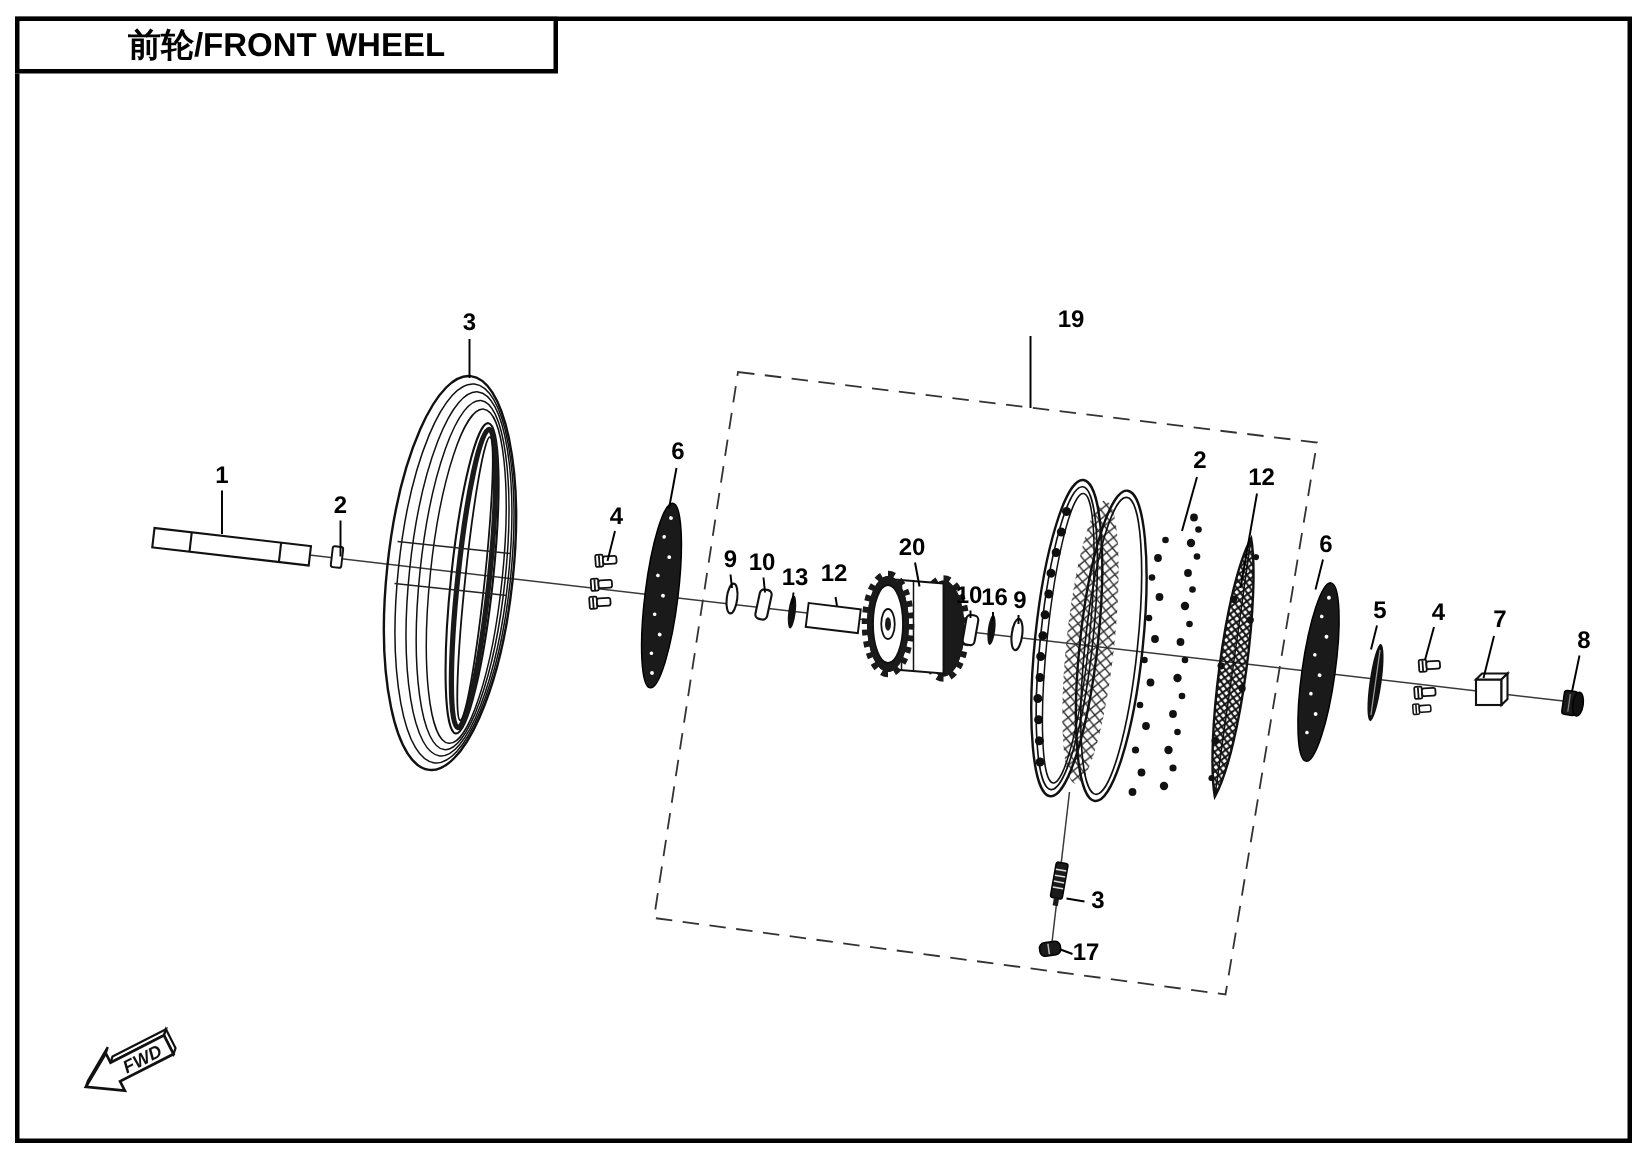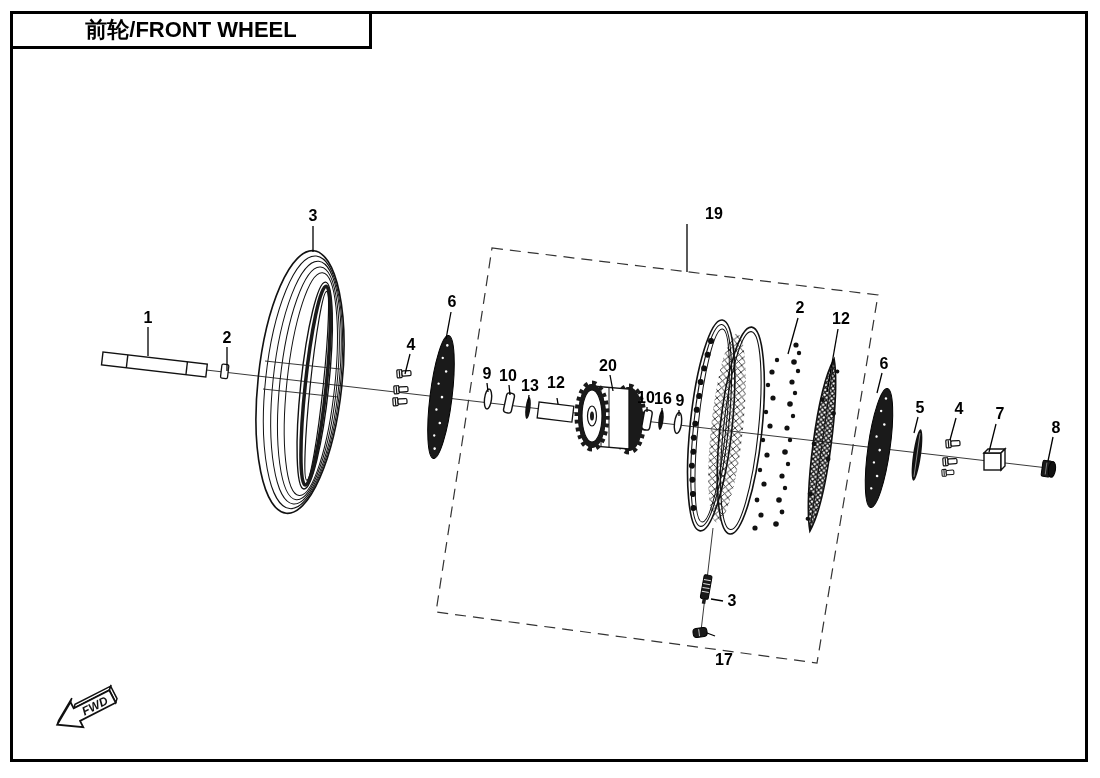--- a/index.html
+++ b/index.html
@@ -289,21 +289,21 @@
     <div class="callout" style="left:680px;top:401px">9</div>
     <div class="callout" style="left:714px;top:214px">19</div>
     <div class="callout" style="left:800px;top:308px">2</div>
     <div class="callout" style="left:841px;top:319px">12</div>
     <div class="callout" style="left:884px;top:364px">6</div>
     <div class="callout" style="left:920px;top:408px">5</div>
     <div class="callout" style="left:959px;top:409px">4</div>
     <div class="callout" style="left:1000px;top:414px">7</div>
     <div class="callout" style="left:1056px;top:428px">8</div>
     <div class="callout" style="left:732px;top:601px">3</div>
-    <div class="callout" style="left:724px;top:660px">17</div>
+    <div class="callout" style="left:724px;top:636px">17</div>
   </div>
 
   <div class="page-border"></div>
   <div class="title-box">
     <span>前轮/FRONT WHEEL</span>
   </div>
 
 </div>
 
 </body></html>

